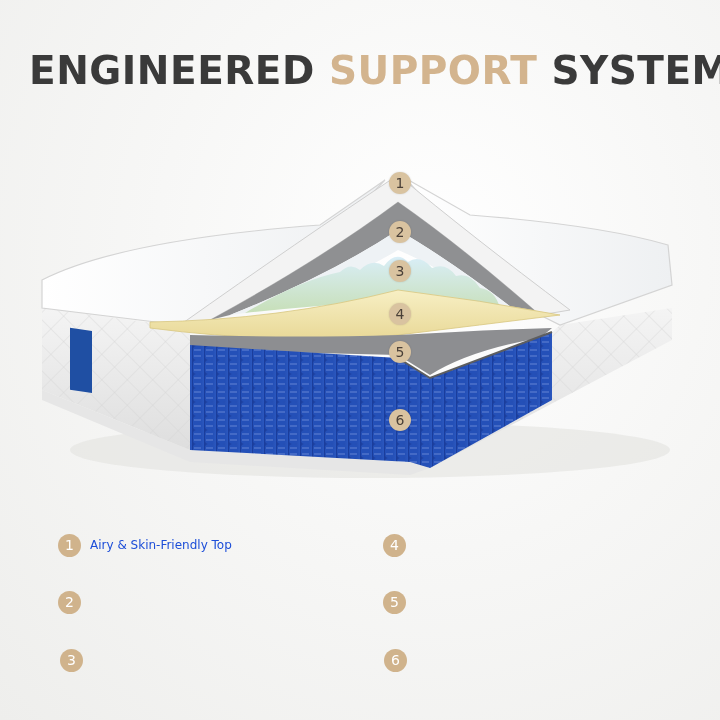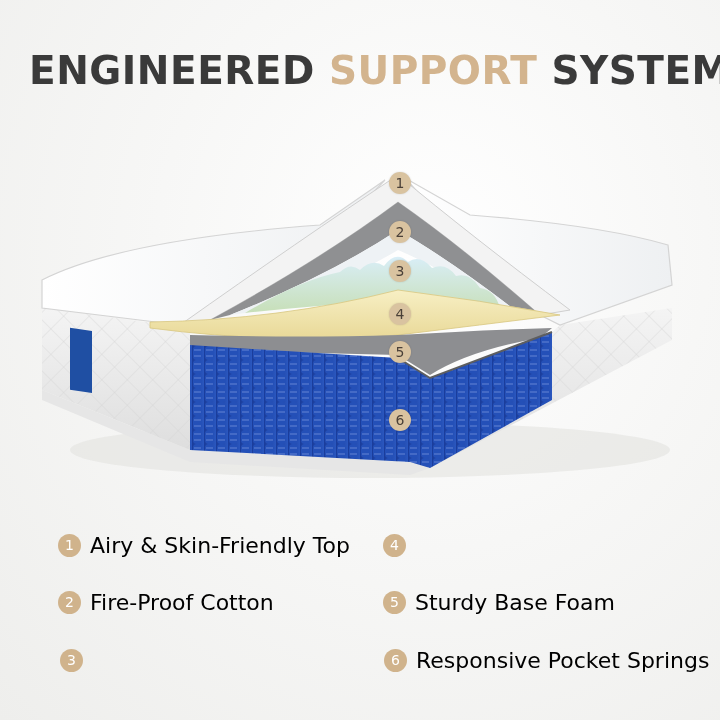--- a/index.html
+++ b/index.html
@@ -13,21 +13,21 @@
   .scene{position:absolute;left:0;top:150px;width:720px;height:340px;}
   .scene svg{width:720px;height:340px;display:block;}
   .marker{position:absolute;width:22px;height:22px;border-radius:50%;
     background:#d9c3a0;color:#4a4038;font-size:14px;line-height:22px;text-align:center;
     font-family:"DejaVu Sans","Liberation Sans",sans-serif;box-shadow:0 0 2px rgba(0,0,0,0.15);}
   .legend{position:absolute;top:528px;left:0;width:720px;height:160px;}
   .legend-item{position:absolute;height:30px;display:flex;align-items:center;}
   .legend-item .badge{width:23px;height:23px;border-radius:50%;background:#d0b38c;color:#ffffff;
     font-size:14px;line-height:23px;text-align:center;margin-right:9px;flex:0 0 auto;
     font-family:"DejaVu Sans","Liberation Sans",sans-serif;}
-  .legend-item .label{font-size:22px;color:#000000;white-space:nowrap;
+  .legend-item .label{font-size:12px;color:#1d4ed8;white-space:nowrap;
     font-family:"DejaVu Sans","Liberation Sans",sans-serif;}
 </style>
 </head>
 <body>
 
 <div class="title">
   <span>ENGINEERED</span>
   <span class="accent">SUPPORT</span>
   <span>SYSTEM</span>
 </div>
@@ -106,29 +106,26 @@
   <div class="marker" style="left:389px;top:259px;">6</div>
 </div>
 
 <div class="legend">
   <div class="legend-item" style="left:58px;top:2px;">
     <span class="badge">1</span>
     <span class="label">Airy &amp; Skin-Friendly Top</span>
   </div>
   <div class="legend-item" style="left:58px;top:59px;">
     <span class="badge">2</span>
-    <span class="label">Fire-Proof Cotton</span>
   </div>
   <div class="legend-item" style="left:60px;top:117px;">
     <span class="badge">3</span>
   </div>
   <div class="legend-item" style="left:383px;top:2px;">
     <span class="badge">4</span>
   </div>
   <div class="legend-item" style="left:383px;top:59px;">
     <span class="badge">5</span>
-    <span class="label">Sturdy Base Foam</span>
   </div>
   <div class="legend-item" style="left:384px;top:117px;">
     <span class="badge">6</span>
-    <span class="label">Responsive Pocket Springs</span>
   </div>
 </div>
 
 </body></html>

